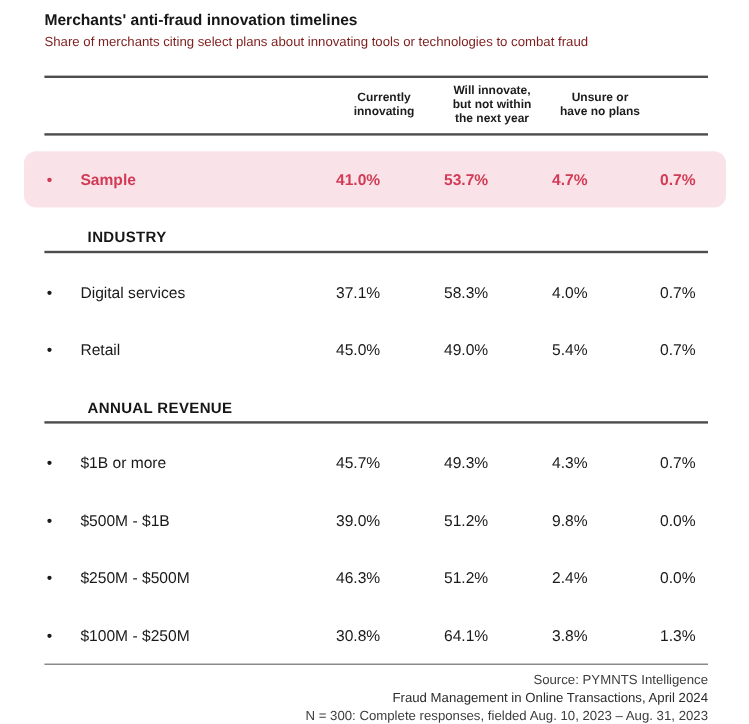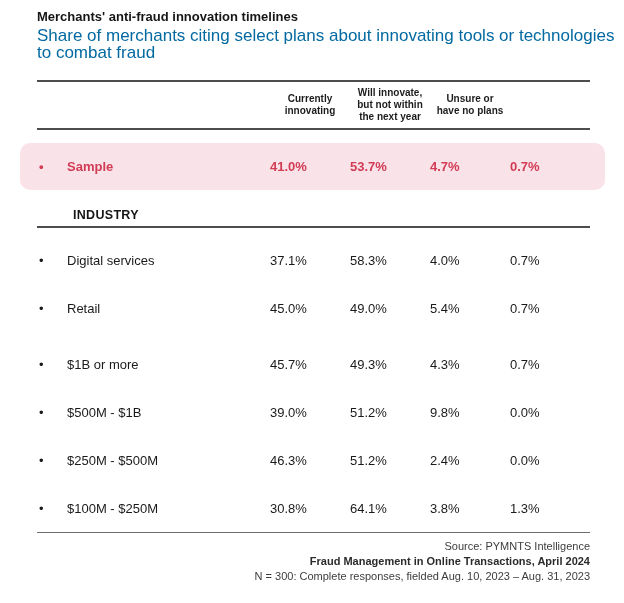--- a/index.html
+++ b/index.html
@@ -3,46 +3,46 @@
 <meta charset="utf-8">
 <style>
   * { margin: 0; padding: 0; box-sizing: border-box; }
   html, body { width: 624px; height: 603px; background: #ffffff; overflow: hidden; }
   body { font-family: "Liberation Sans", sans-serif; color: #1a1a1a; }
 
   .page { width: 624px; height: 603px; padding-top: 8px; }
 
   .titleblock { padding-left: 37px; }
   .title { font-size: 13px; font-weight: bold; color: #161616; line-height: 17px; }
-  .subtitle { font-size: 17px; font-weight: normal; color: #0369a1; line-height: 17px; margin-top: 2px; }
+  .subtitle { font-size: 11px; font-weight: normal; color: #7f1d1d; line-height: 17px; margin-top: 2px; }
 
   .table { margin-left: 37px; width: 553px; }
 
-  .grid-row { display: grid; grid-template-columns: 233px 80px 80px 80px 80px; align-items: center; }
+  .grid-row { display: grid; grid-template-columns: 233px 80px 80px 80px 80px; align-items: center; gap: 10px; }
 
   .colhead-row { border-top: 2px solid #4d4d4d; border-bottom: 2px solid #4d4d4d; height: 50px; margin-top: 19px; }
   .colhead { font-size: 10px; font-weight: bold; color: #1c1c1c; text-align: center; line-height: 12px; padding: 0 4px; }
 
   .highlight-row { margin-top: 13px; height: 47px; border-radius: 10px; margin-left: -17px; margin-right: -15px; padding-left: 17px; padding-right: 15px; }
   .highlight-row .label-cell, .highlight-row .val-cell { font-weight: bold; }
 
   .label-cell { font-size: 13px; display: flex; align-items: center; }
   .bullet { font-size: 13px; width: 14px; margin-left: 2px; flex: 0 0 auto; }
   .label-text { padding-left: 14px; }
   .val-cell { font-size: 13px; text-align: left; color: #1a1a1a; }
 
   .section-header { margin-top: 18px; border-bottom: 2px solid #4d4d4d; padding-bottom: 4px; }
   .section-title { font-size: 12.5px; font-weight: bold; letter-spacing: 0.3px; color: #161616; padding-left: 36px; }
 
   .data-row { height: 48px; }
   .data-row.first { margin-top: 8px; }
 
   .footer-rule { border-top: 1px solid #6e6e6e; margin-top: 0px; }
   .footer { padding-top: 6px; text-align: right; font-size: 11px; color: #3d3d3d; line-height: 15px; }
-  .footer .bold { font-weight: bold; color: #2b2b2b; }
+  .footer .bold { font-weight: normal; color: #2b2b2b; }
 </style>
 </head>
 <body>
 
 <div class="page">
 
   <div class="titleblock">
     <div class="title">Merchants' anti-fraud innovation timelines</div>
     <div class="subtitle">Share of merchants citing select plans about innovating tools or technologies to combat fraud</div>
   </div>
@@ -86,20 +86,23 @@
       <div class="label-cell">
         <span class="bullet">•</span>
         <span class="label-text">Retail</span>
       </div>
       <div class="val-cell">45.0%</div>
       <div class="val-cell">49.0%</div>
       <div class="val-cell">5.4%</div>
       <div class="val-cell">0.7%</div>
     </div>
 
+    <div class="section-header">
+      <div class="section-title">ANNUAL REVENUE</div>
+    </div>
 
     <div class="grid-row data-row first">
       <div class="label-cell">
         <span class="bullet">•</span>
         <span class="label-text">$1B or more</span>
       </div>
       <div class="val-cell">45.7%</div>
       <div class="val-cell">49.3%</div>
       <div class="val-cell">4.3%</div>
       <div class="val-cell">0.7%</div>

